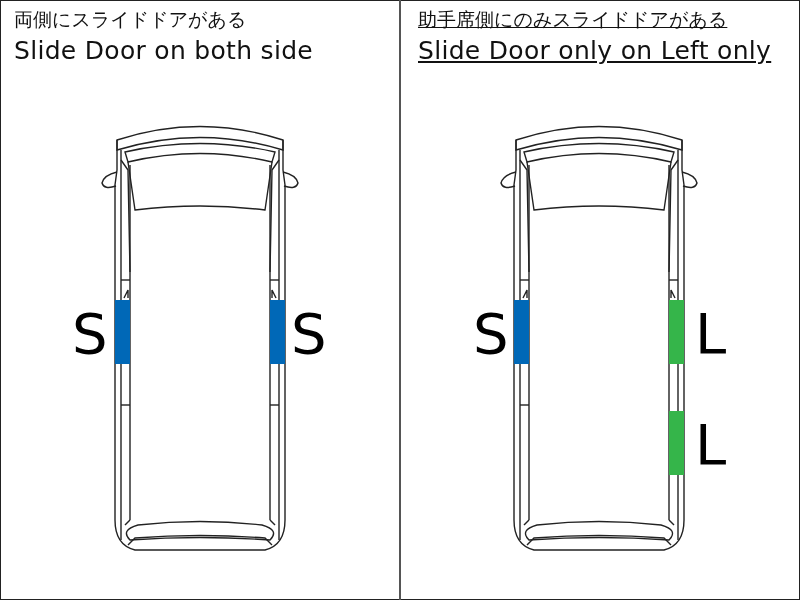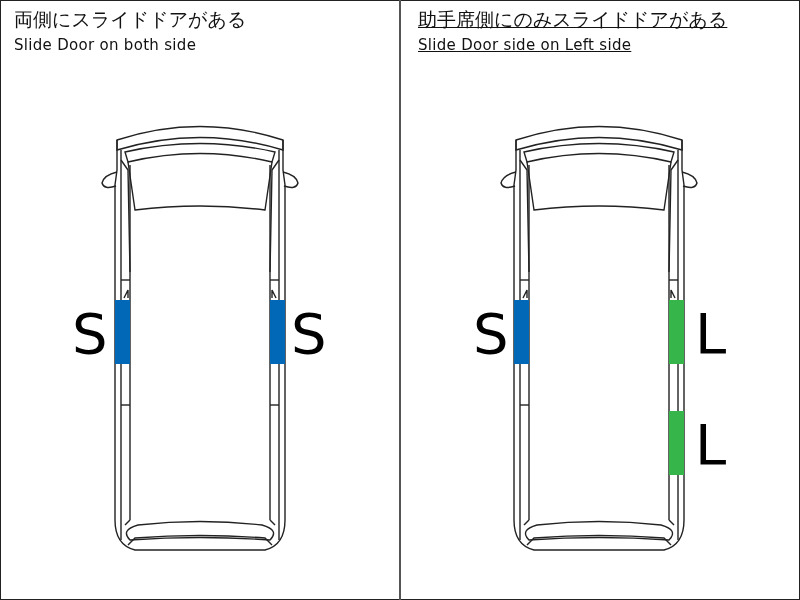--- a/index.html
+++ b/index.html
@@ -3,21 +3,21 @@
 <meta charset="utf-8">
 <style>
   html, body { margin:0; padding:0; background:#fff; }
   body { width:800px; height:600px; position:relative; overflow:hidden; font-family:"DejaVu Sans", sans-serif; }
   .frame { position:absolute; left:0; top:0; width:798px; height:598px; border:1px solid #222; }
   .divider { position:absolute; left:399px; top:0; width:2px; height:600px; background:#555; }
   .panel { position:absolute; top:0; width:356px; height:600px; }
   .panel.left { left:0; }
   .panel.right { left:401px; }
   .title-jp { position:absolute; left:14px; top:7px; font-size:19px; color:#111; white-space:nowrap; }
-  .title-en { position:absolute; left:14px; top:36px; font-size:15px; color:#111; white-space:nowrap; letter-spacing:0.3px; }
+  .title-en { position:absolute; left:14px; top:36px; font-size:25px; color:#111; white-space:nowrap; letter-spacing:0.3px; }
   .panel.right .title-jp, .panel.right .title-en { left:17px;text-decoration:underline; }
   svg.van { position:absolute; left:0; top:0; }
   .label { position:absolute; font-size:56px; color:#000; line-height:1; font-family:"DejaVu Sans", sans-serif; }
 </style>
 </head>
 <body>
 
 <div class="frame"></div>
 <div class="divider"></div>
 
@@ -62,21 +62,21 @@
     <rect x="115" y="300" width="15" height="64" fill="#0068b7"></rect>
     <rect x="270" y="300" width="15" height="64" fill="#0068b7"></rect>
   </svg>
 
   <div class="label" style="left:72px; top:306px;">S</div>
   <div class="label" style="left:291px; top:306px;">S</div>
 </div>
 
 <div class="panel right">
   <div class="title-jp">助手席側にのみスライドドアがある</div>
-  <div class="title-en">Slide Door side on Left side</div>
+  <div class="title-en">Slide Door only on Left only</div>
 
   <svg class="van" width="399" height="600" viewBox="0 0 399 600">
     <g fill="none" stroke="#222" stroke-width="1.4">
       <path d="M115,140 Q198,113 281,140 L281,150 Q198,125 115,150 Z"></path>
       <path d="M123,152 Q198,135 273,152 L270,162 Q198,145 126,162 Z"></path>
       <path d="M126,162 L133,210 Q198,202 263,210 L270,162"></path>
       <path d="M115,172 Q102,175 100,183 Q102,190 114,186"></path>
       <path d="M281,172 Q294,175 296,183 Q294,190 282,186"></path>
       <path d="M115,140 L115,170 L113,185 L113,520 Q113,545 133,550 L263,550 Q283,545 283,520 L283,185 L281,170 L281,140"></path>
       <path d="M119,150 L119,540"></path>

